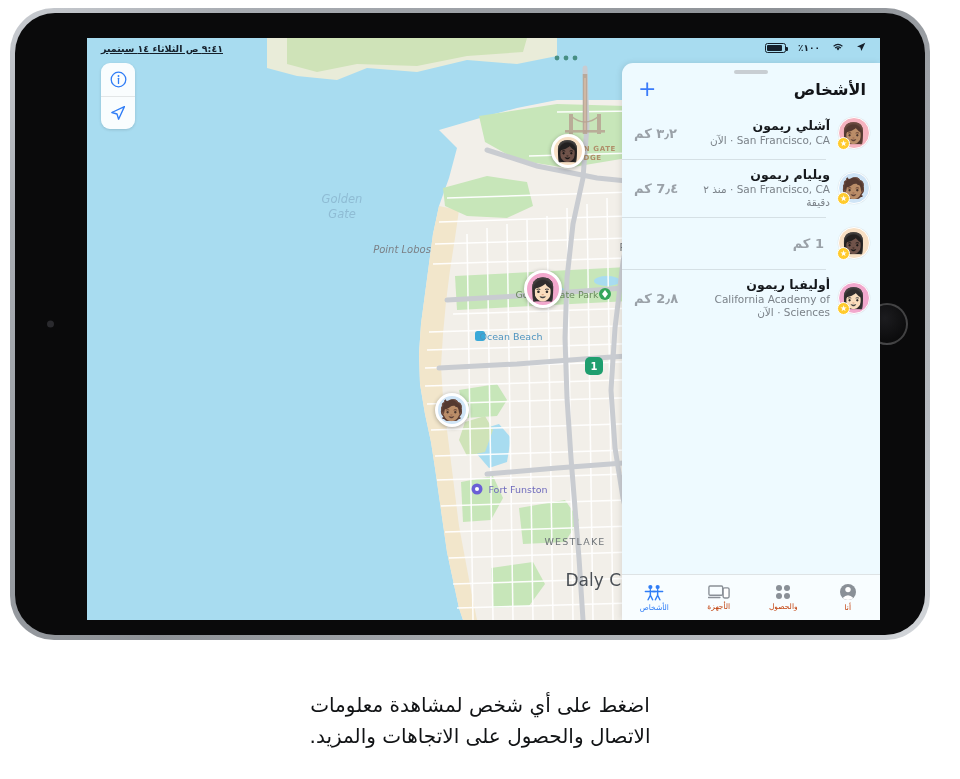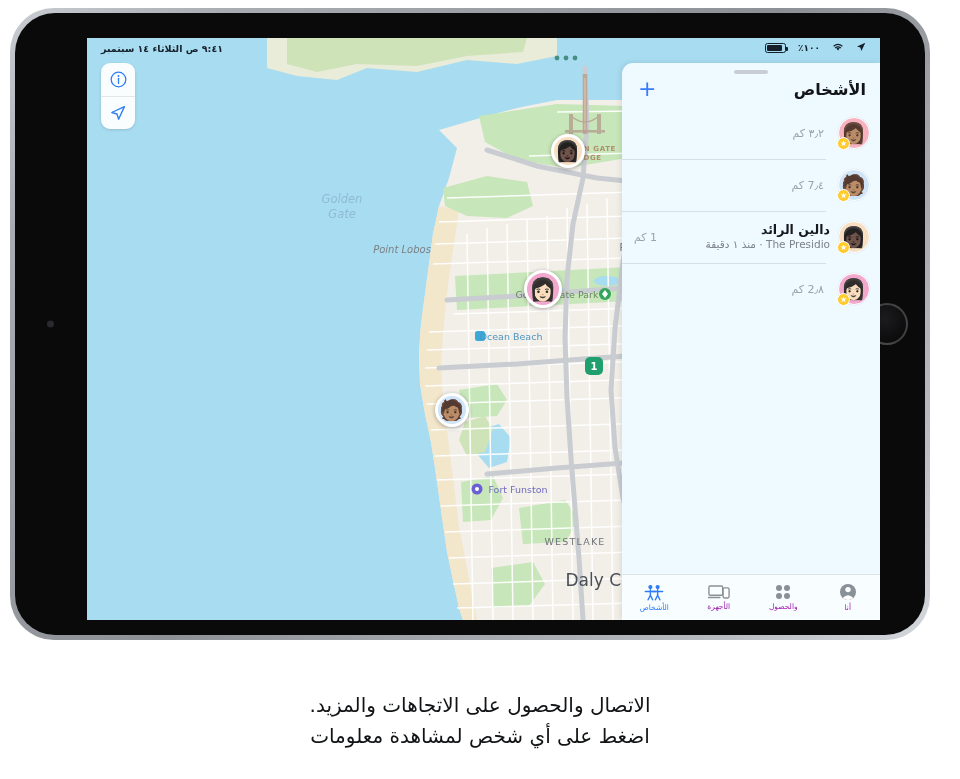--- a/index.html
+++ b/index.html
@@ -50,21 +50,21 @@
   .map svg { position: absolute; inset: 0; display: block; }
 
   
   .statusbar {
     position: absolute; left: 0; top: 0; width: 100%; height: 20px;
     display: flex; align-items: center; justify-content: space-between;
     padding: 0 14px; z-index: 40;
     font-size: 9.5px; color: #15202b; font-weight: 600;
     direction: rtl;
   }
-  .sb-right { display: flex; align-items: center; gap: 4px; letter-spacing: .1px; }
+  .sb-right { display: flex; align-items: center; gap: 4px; letter-spacing: .1px; text-decoration: underline; }
   .sb-left { display: flex; align-items: center; gap: 12px; direction: ltr; }
   .batt {
     width: 21px; height: 10px; border: 1px solid #15202b; border-radius: 2.5px;
     position: relative; padding: 1px; display:inline-block;
   }
   .batt::after{
     content:""; position:absolute; right:-3px; top:3px; width:1.6px; height:4px;
     background:#15202b; border-radius:0 1px 1px 0;
   }
   .batt i { display:block; height:100%; width:88%; background:#15202b; border-radius:1px; }
@@ -142,35 +142,35 @@
   }
   .person-text { flex: 1 1 auto; min-width: 0; text-align: right; }
   .person-name {
     font-size: 12.5px; font-weight: 700; color: #15181c;
     white-space: nowrap; overflow: hidden; text-overflow: ellipsis;
   }
   .person-sub {
     font-size: 10.5px; color: #7b8289; margin-top: 1px; line-height: 1.25;
   }
   .person-dist {
-    flex: 0 0 auto; font-size: 11px; color: #9aa1a8;
-    padding-right: 6px; white-space: nowrap;
+    flex: 0 0 auto; font-size: 13px; color: #9aa1a8;
+    padding-right: 6px; white-space: nowrap; font-weight: bold;
   }
 
   
   .tabbar {
     flex: 0 0 46px; height: 46px;
     background: rgba(248,253,255,0.95);
     border-top: 1px solid rgba(0,0,0,0.10);
     display: flex; flex-direction: row-reverse; align-items: center;
   }
   .tab {
     flex: 1 1 0; height: 100%;
     display: flex; flex-direction: column; align-items: center; justify-content: center;
-    gap: 2px; cursor: pointer; color: #a21caf;
+    gap: 2px; cursor: pointer; color: #c2410c;
   }
   .tab.active { color: #2f7df6; }
   .tab-label { font-size: 7.5px; letter-spacing: -.1px; }
 
   
   .callout { position: absolute; inset: 0; pointer-events: none; z-index: 5; }
 
   
   .caption {
     position: absolute; left: 0; right: 0; top: 690px;
@@ -437,51 +437,67 @@
             <div class="add-btn">+</div>
           </div>
 
           <div class="people-list">
 
             <div class="person">
               <div class="avatar" style="background:#f6b3bf;">
                 <span class="face">👩🏽</span>
                 <span class="star">★</span>
               </div>
+              <div class="person-text">
+                <div class="person-name">آشلي ريمون</div>
+                <div class="person-sub">
+                  <span>San Francisco, CA</span>
+                  <span>·</span>
+                  <span>الآن</span>
+                </div>
+              </div>
               <div class="person-dist">٣٫٢ كم</div>
             </div>
 
             <div class="person">
               <div class="avatar" style="background:#cfe4f6;">
                 <span class="face">🧑🏽</span>
                 <span class="star">★</span>
               </div>
+              <div class="person-text">
+                <div class="person-name">ويليام ريمون</div>
+                <div class="person-sub">
+                  <span>San Francisco, CA</span>
+                  <span>·</span>
+                  <span>منذ ٢ دقيقة</span>
+                </div>
+              </div>
               <div class="person-dist">7٫٤ كم</div>
             </div>
 
             <div class="person">
               <div class="avatar" style="background:#f7dfc4;">
                 <span class="face">👩🏿</span>
                 <span class="star">★</span>
               </div>
-              <div class="person-text">
-                <div class="person-name">دالين الرائد</div>
-                <div class="person-sub">
-                  <span>The Presidio</span>
-                  <span>·</span>
-                  <span>منذ ١ دقيقة</span>
-                </div>
-              </div>
               <div class="person-dist">1 كم</div>
             </div>
 
             <div class="person">
               <div class="avatar" style="background:#f2a8cd;">
                 <span class="face">👩🏻</span>
                 <span class="star">★</span>
+              </div>
+              <div class="person-text">
+                <div class="person-name">أوليفيا ريمون</div>
+                <div class="person-sub">
+                  <span>California Academy of Sciences</span>
+                  <span>·</span>
+                  <span>الآن</span>
+                </div>
               </div>
               <div class="person-dist">2٫٨ كم</div>
             </div>
 
           </div>
 
           <div class="tabbar">
             <div class="tab active">
               <svg width="20" height="17" viewBox="0 0 22 18">
                 <circle cx="7" cy="3" r="2.3" fill="#2f7df6"></circle>
@@ -527,17 +543,17 @@
       </div>
     </div>
   </div>
 
   <svg class="callout">
     <path d="M860 183 L860 300" stroke="#9a9a9a" stroke-width="1.4" fill="none"></path>
     <path d="M860 300 L860 720" stroke="#9a9a9a" stroke-width="1.4" fill="none"></path>
   </svg>
 
   <div class="caption">
+    <div>اضغط على أي شخص لمشاهدة معلومات</div>
     <div>الاتصال والحصول على الاتجاهات والمزيد.</div>
-    <div>اضغط على أي شخص لمشاهدة معلومات</div>
   </div>
 
 </div>
 
 </body></html>

